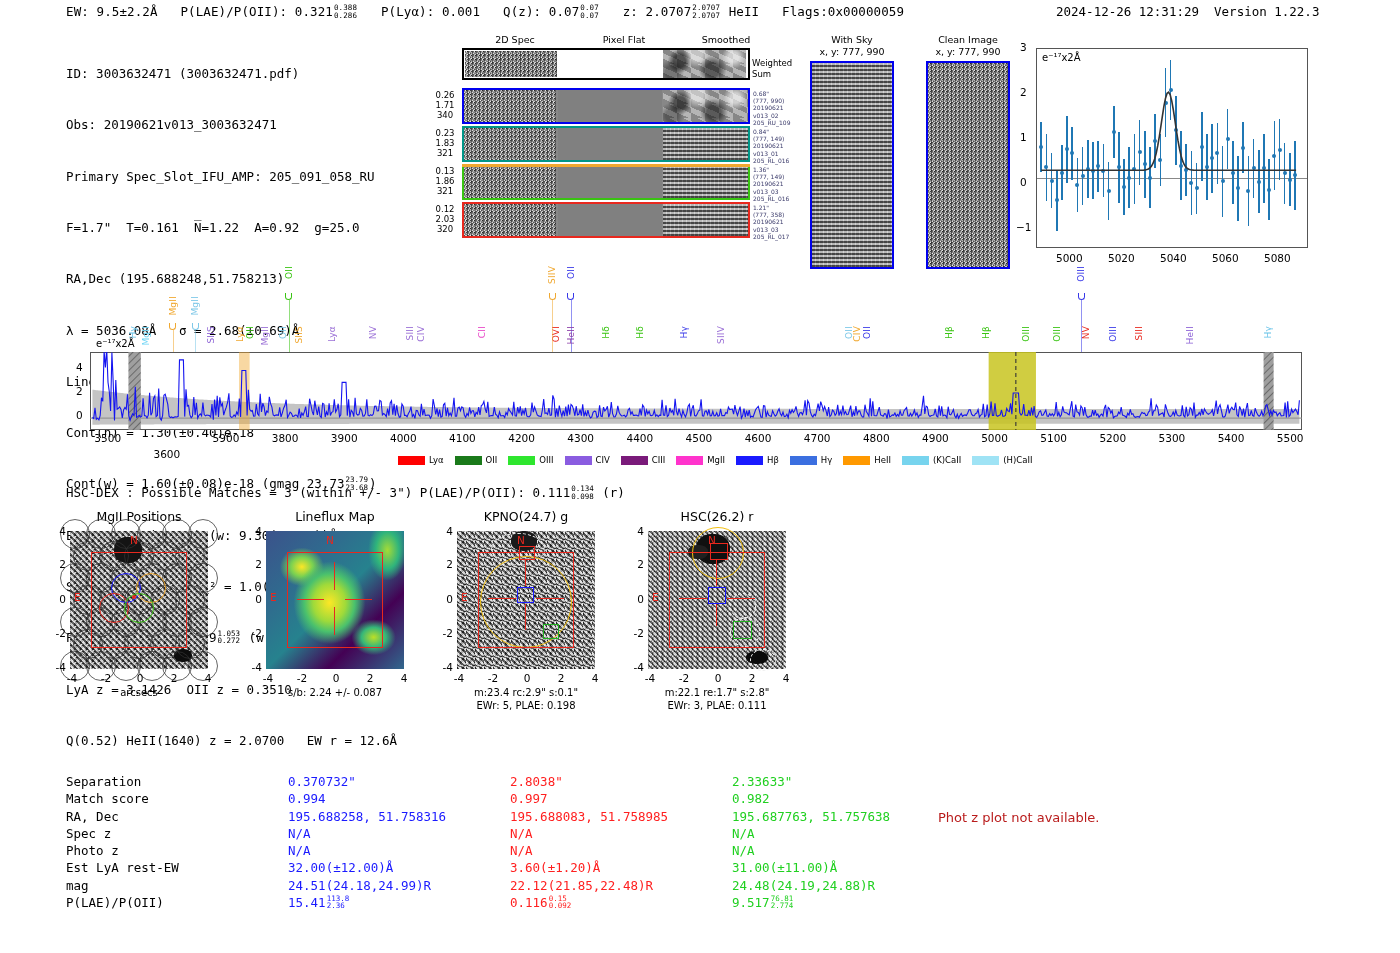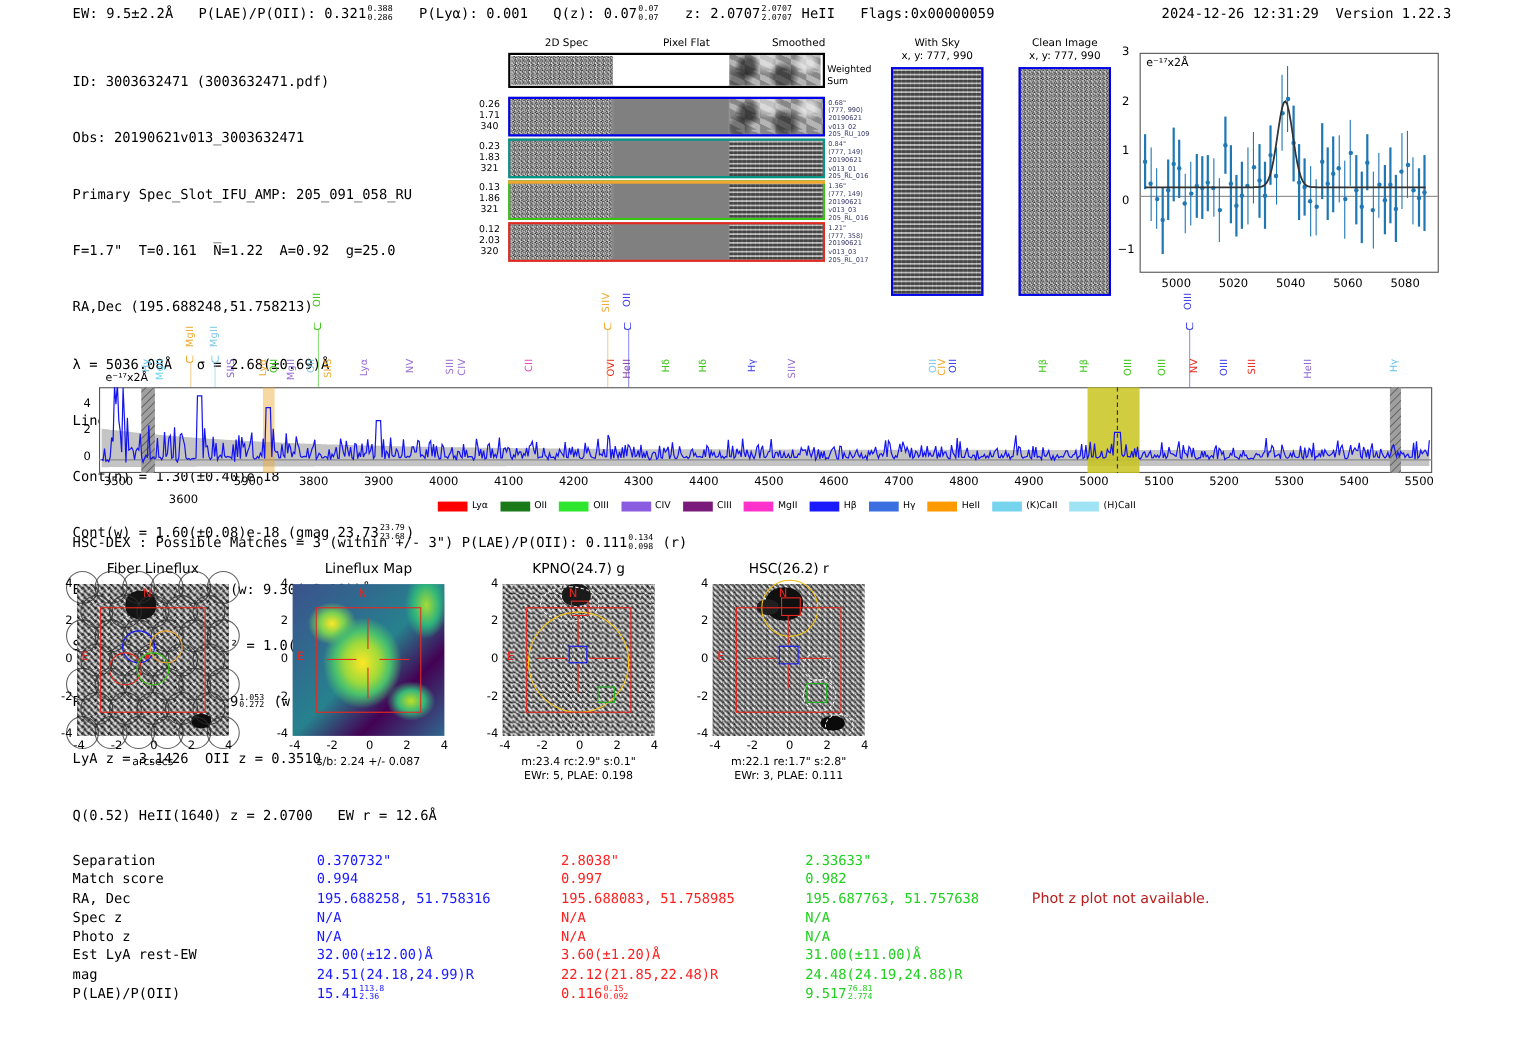--- a/index.html
+++ b/index.html
@@ -557,21 +557,21 @@
       </div>
   </div>
 
   <div class="abs" id="legend"><span class="lg-item"><span class="lg-sw" style="background: rgb(255, 0, 0);"></span><span class="lg-tx">Lyα</span></span><span class="lg-item"><span class="lg-sw" style="background: rgb(26, 122, 26);"></span><span class="lg-tx">OII</span></span><span class="lg-item"><span class="lg-sw" style="background: rgb(46, 230, 46);"></span><span class="lg-tx">OIII</span></span><span class="lg-item"><span class="lg-sw" style="background: rgb(138, 92, 224);"></span><span class="lg-tx">CIV</span></span><span class="lg-item"><span class="lg-sw" style="background: rgb(122, 26, 122);"></span><span class="lg-tx">CIII</span></span><span class="lg-item"><span class="lg-sw" style="background: rgb(255, 51, 204);"></span><span class="lg-tx">MgII</span></span><span class="lg-item"><span class="lg-sw" style="background: rgb(26, 26, 255);"></span><span class="lg-tx">Hβ</span></span><span class="lg-item"><span class="lg-sw" style="background: rgb(59, 111, 224);"></span><span class="lg-tx">Hγ</span></span><span class="lg-item"><span class="lg-sw" style="background: rgb(255, 153, 0);"></span><span class="lg-tx">HeII</span></span><span class="lg-item"><span class="lg-sw" style="background: rgb(119, 212, 238);"></span><span class="lg-tx">(K)CaII</span></span><span class="lg-item"><span class="lg-sw" style="background: rgb(159, 227, 245);"></span><span class="lg-tx">(H)CaII</span></span></div>
 
   <div class="abs" id="hscdex">
     <span>HSC-DEX : Possible Matches = 3 (within +/- 3")  P(LAE)/P(OII): 0.111</span><span class="frac"><span>0.134</span><span>0.098</span></span><span> (r)</span>
   </div>
 
   <div class="imgpanel" style="left:70px;top:531px;width:138px;height:138px;">
-    <div class="ttl">Fiber Lineflux</div>
+    <div class="ttl">MgII Positions</div>
     <div class="greyimg"></div>
 
     <div style="position:absolute;left:44px;top:6px;width:28px;height:26px;background:#141414;border-radius:45%;"></div>
     <div style="position:absolute;left:104px;top:118px;width:18px;height:13px;background:#0c0c0c;border-radius:45%;"></div>
 
     <div id="fiber-grid" style="position:absolute;inset:0;">
         <div class="circ" style="left: -9.75px; top: -12px; width: 30px; height: 30px; border: 1px solid rgba(50, 50, 50, 0.75);"></div>
         <div class="circ" style="left: 15.75px; top: -12px; width: 30px; height: 30px; border: 1px solid rgba(50, 50, 50, 0.75);"></div>
         <div class="circ" style="left: 41.25px; top: -12px; width: 30px; height: 30px; border: 1px solid rgba(50, 50, 50, 0.75);"></div>
         <div class="circ" style="left: 66.75px; top: -12px; width: 30px; height: 30px; border: 1px solid rgba(50, 50, 50, 0.75);"></div>

